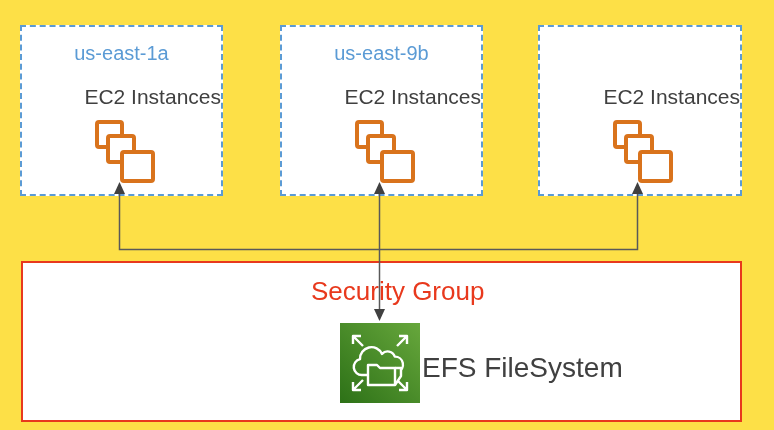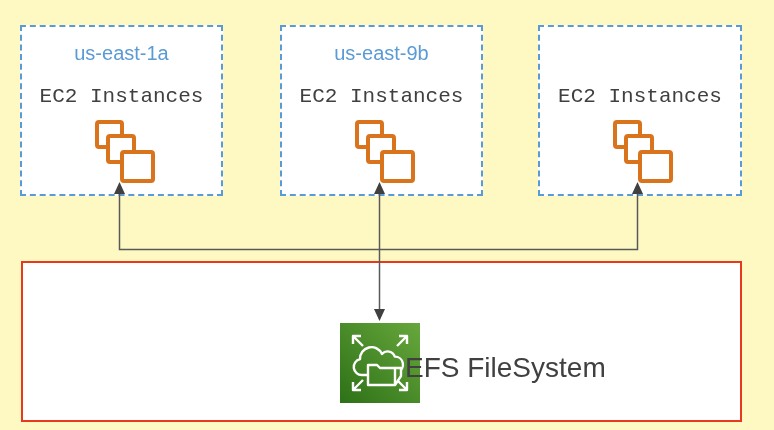--- a/index.html
+++ b/index.html
@@ -1,31 +1,31 @@
 <!DOCTYPE html>
 <html><head>
 <meta charset="utf-8">
 <style>
   html,body{margin:0;padding:0;background:#ffffff;}
   body{font-family:"Liberation Sans", sans-serif;}
-  .canvas{position:relative;width:774px;height:430px;background:#fef9c3;overflow:hidden;}
+  .canvas{position:relative;width:774px;height:430px;background:#fde047;overflow:hidden;}
 
   
   .az{position:absolute;top:25px;height:171px;width:203px;border:2px dashed #5b9bd5;box-sizing:border-box;background:#ffffff;}
   .az-title{position:absolute;top:15px;left:0;width:100%;text-align:center;font-size:20px;color:#5b9bd5;}
-  .az-service{position:absolute;top:58px;left:0;width:100%;text-align:center;font-size:21px;color:#404040;font-family:Liberation Mono, monospace;}
+  .az-service{position:absolute;top:58px;left:0;width:100%;text-align:right;font-size:21px;color:#404040;}
   .ec2-icon{position:absolute;left:72px;top:92px;}
 
   
   .sg-box{position:absolute;left:21px;top:261px;width:721px;height:161px;border:2px solid #e8391d;box-sizing:border-box;background:#ffffff;}
   .sg-label{position:absolute;left:311px;top:276px;font-size:26px;color:#e8391d;white-space:nowrap;}
 
   
   .efs-icon{position:absolute;left:340px;top:323px;}
-  .efs-label{position:absolute;left:405px;top:352px;font-size:28px;color:#404040;white-space:nowrap;}
+  .efs-label{position:absolute;left:422px;top:352px;font-size:28px;color:#404040;white-space:nowrap;}
 
   
   .connectors{position:absolute;left:0;top:0;pointer-events:none;}
 </style>
 </head>
 <body>
 
 <div class="canvas">
 
   <div class="az" style="left:20px;">
@@ -51,20 +51,21 @@
   <div class="az" style="left:538px;width:204px;">
     <div class="az-service">EC2 Instances</div>
     <svg class="ec2-icon" width="62" height="65" viewBox="0 0 62 65">
       <rect x="3" y="3" width="25" height="25" rx="2" fill="#ffffff" stroke="#d9731c" stroke-width="4"></rect>
       <rect x="14" y="17" width="26" height="26" rx="2" fill="#ffffff" stroke="#d9731c" stroke-width="4"></rect>
       <rect x="28" y="33" width="31" height="29" rx="2" fill="#ffffff" stroke="#d9731c" stroke-width="4"></rect>
     </svg>
   </div>
 
   <div class="sg-box"></div>
+  <div class="sg-label">Security Group</div>
 
   <svg class="connectors" width="774" height="430" viewBox="0 0 774 430">
     <path d="M119.5,193 V249.5 H637.5 V193" fill="none" stroke="#595959" stroke-width="1.5"></path>
     <path d="M379.5,193 V311" fill="none" stroke="#595959" stroke-width="1.5"></path>
     <polygon points="114,194 125,194 119.5,182" fill="#404040"></polygon>
     <polygon points="374,194 385,194 379.5,182" fill="#404040"></polygon>
     <polygon points="632,194 643,194 637.5,182" fill="#404040"></polygon>
     <polygon points="374,309 385,309 379.5,321" fill="#404040"></polygon>
   </svg>
 

